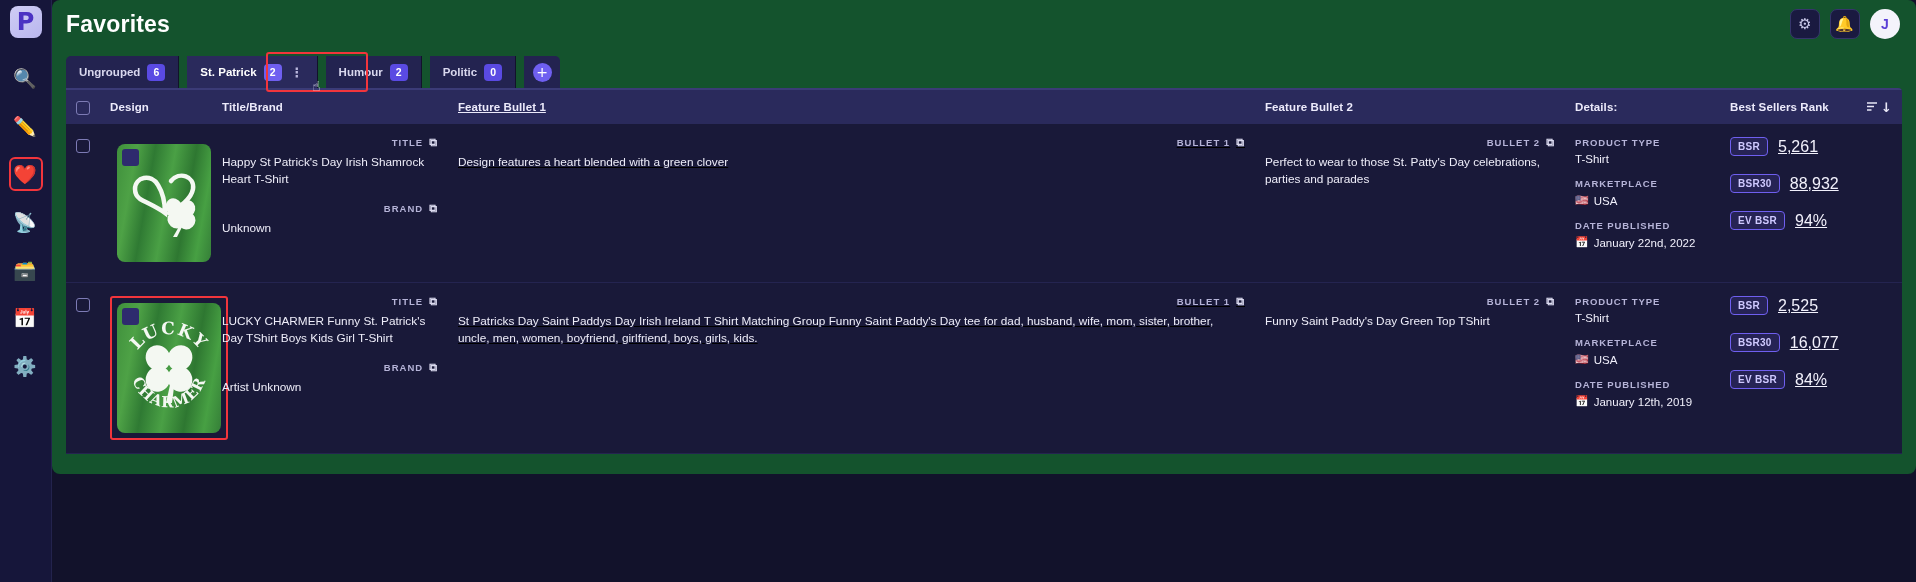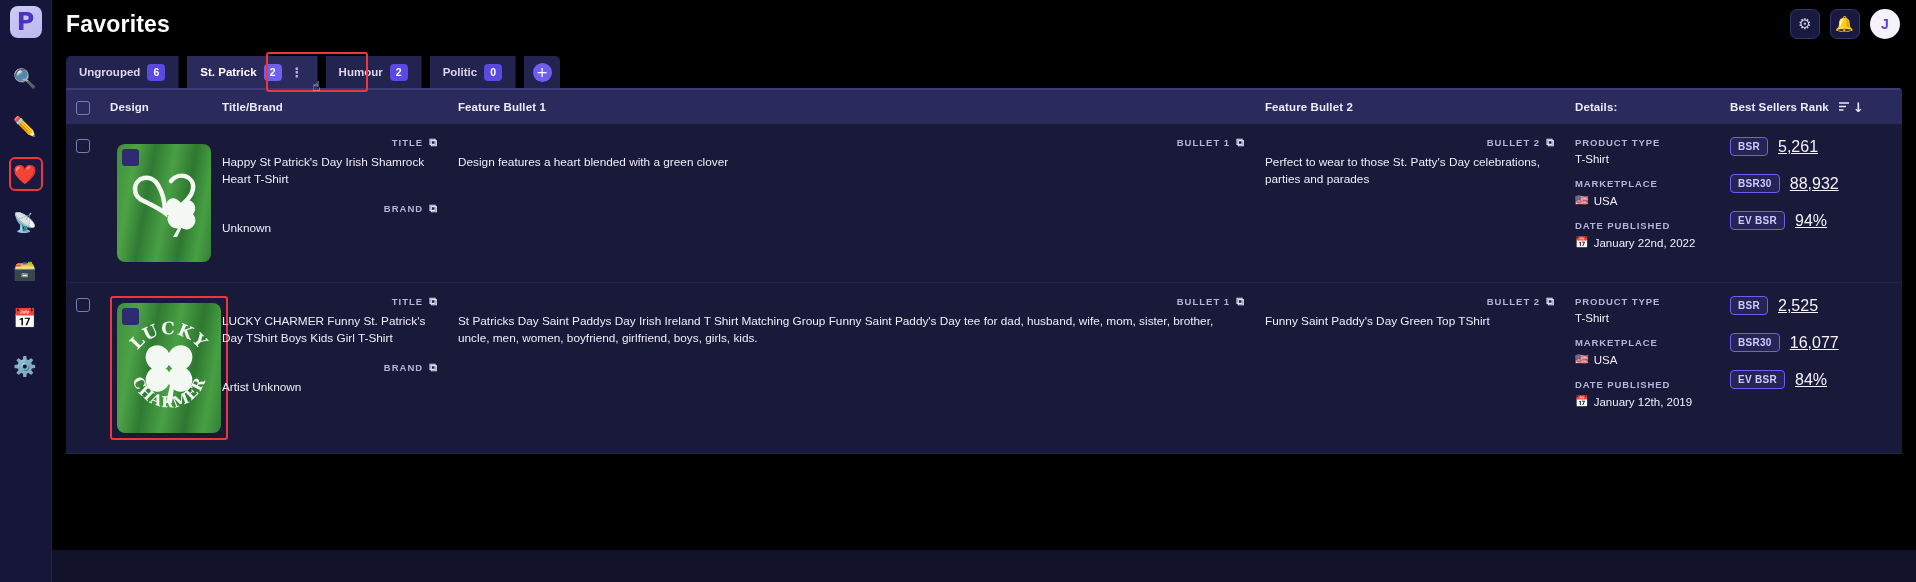--- a/index.html
+++ b/index.html
@@ -33,21 +33,21 @@
     font-size: 19px; border-radius: 6px;
     font-family: "DejaVu Sans", sans-serif;
     cursor: pointer;
   }
   .nav-icon.active {
     border: 2px solid #f2353c;
     background: #1b1b42;
   }
 
   
-  .main { flex: 1; height: 550px; position: relative; background: #000000; }
+  .main { flex: 1; height: 474px; position: relative; background: #14532d; border-radius: 8px; }
 
   .topbar {
     height: 48px; display: flex; align-items: center;
     padding: 0 16px 0 14px;
   }
   .page-title {
     font-size: 23px; font-weight: 700; color: #ffffff;
     letter-spacing: .2px; flex: 1;
   }
   .top-actions { display: flex; align-items: center; gap: 10px; }
@@ -126,24 +126,24 @@
     padding: 13px 0;
   }
   .th, .td { padding: 0 10px; }
   .th {
     font-size: 11.5px; font-weight: 700; color: #eceafb;
     letter-spacing: .1px;
   }
   .c-check { width: 34px; min-width: 34px; display: flex; align-items: flex-start; justify-content: center; padding-top: 2px;}
   .c-design { width: 112px; min-width: 112px; }
   .c-title  { width: 236px; min-width: 236px; }
-  .c-fb1    { flex: 1; min-width: 300px; }
+  .c-fb1    { flex: 1; min-width: 300px; text-decoration: underline; }
   .c-fb2    { width: 310px; min-width: 310px; }
   .c-details{ width: 155px; min-width: 155px; }
-  .c-bsr    { width: 182px; min-width: 182px; }
+  .c-bsr    { width: 182px; min-width: 182px; gap: 28px; }
 
   .chk {
     width: 14px; height: 14px; border: 1.5px solid #7d7bb5;
     border-radius: 3px; background: transparent; cursor: pointer;
   }
   .sort-icon {
     display: inline-flex; align-items: center; gap: 2px;
     margin-left: 10px; color: #e9e8f7; font-size: 13px;
     font-family: "DejaVu Sans", sans-serif; cursor: pointer;
   }

